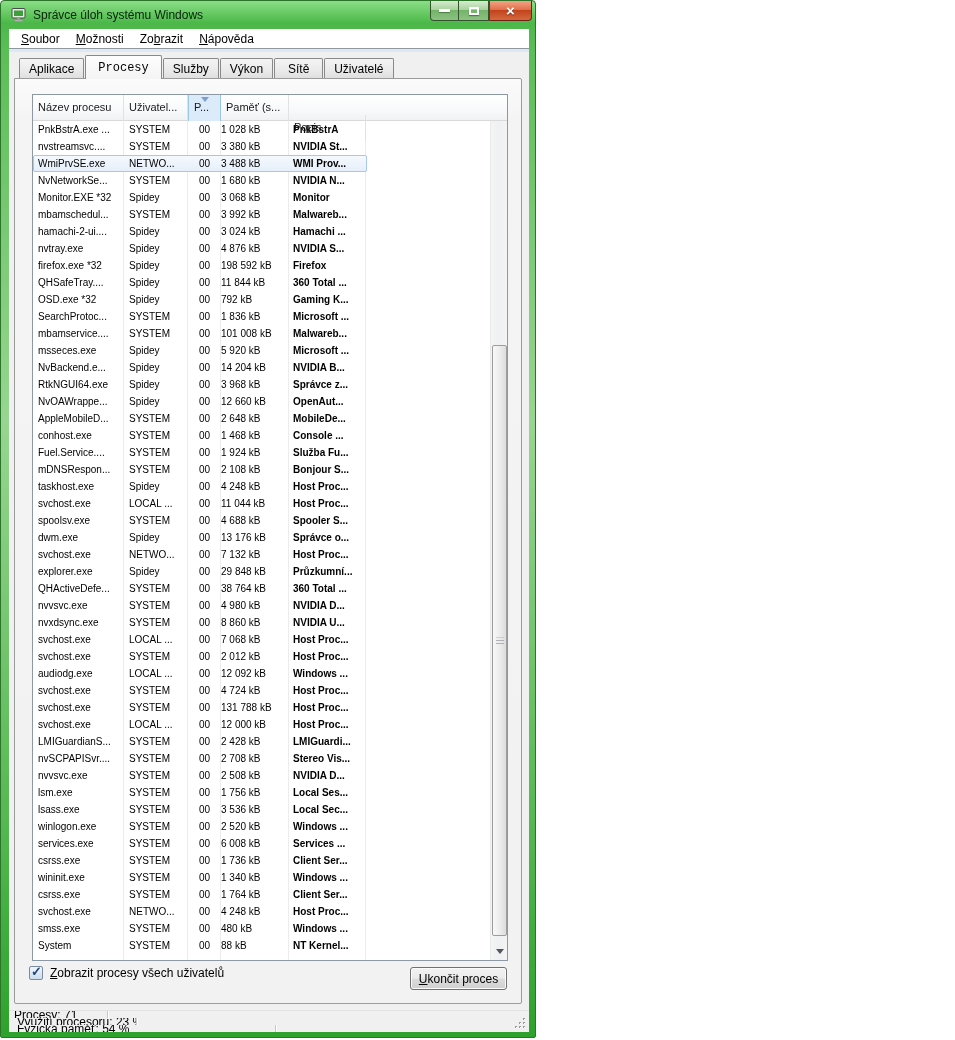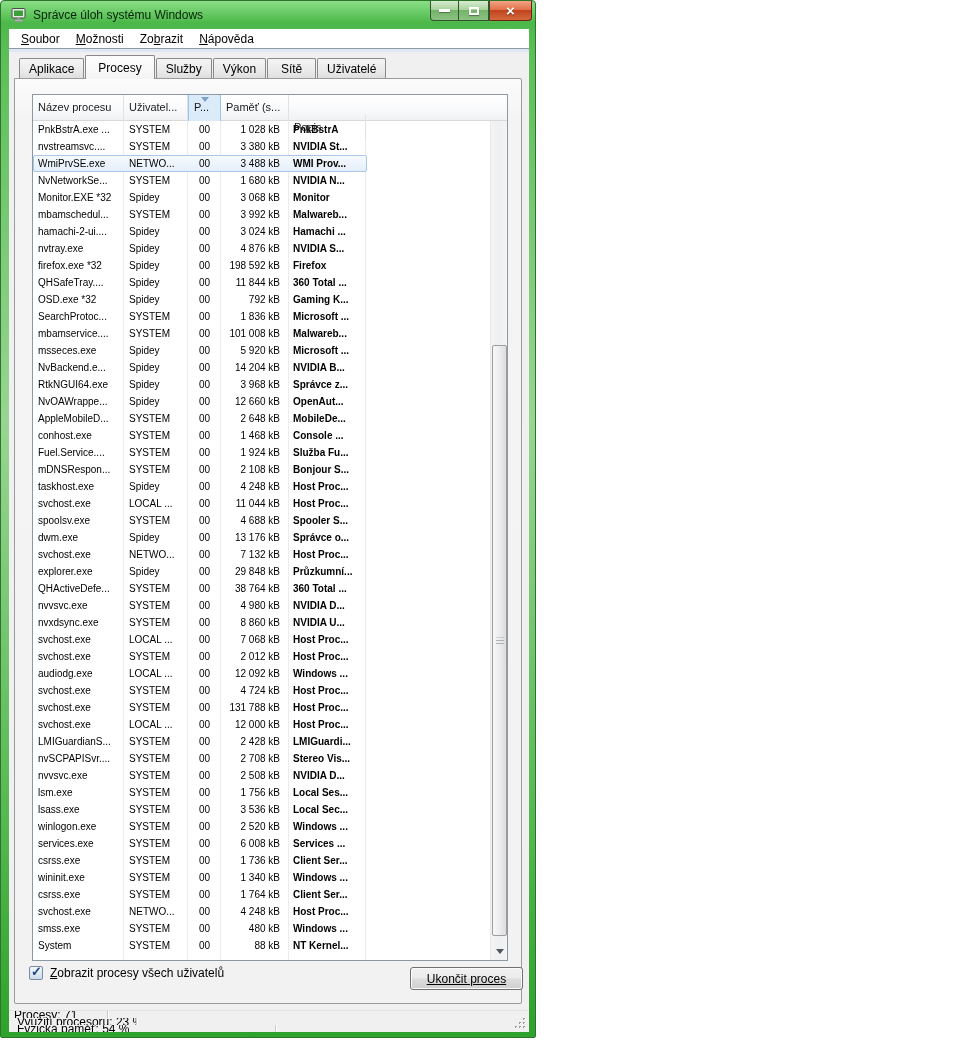--- a/index.html
+++ b/index.html
@@ -62,21 +62,21 @@
       linear-gradient(#ececec,#ececec) 187px 0 / 1px 100% no-repeat,
       linear-gradient(#ececec,#ececec) 255px 0 / 1px 100% no-repeat,
       linear-gradient(#ececec,#ececec) 332px 0 / 1px 100% no-repeat; }
   .prow { display:grid; grid-template-columns:91px 64px 33px 68px 77px; height:17px; font-size:10px; line-height:17px; color:#000; position:relative; z-index:1; }
   .prow.selected { width:334px; outline:1px solid #a9c7e8; outline-offset:-1px; border-radius:2px;
     background:linear-gradient(#f6fafe,#e4eefa); }
   .pc { overflow:hidden; white-space:nowrap; }
   .c-name { padding-left:5px; }
   .c-user { padding-left:5px; }
   .c-cpu  { text-align:center; }
-  .c-mem  { text-align:right; padding-right:9px; }
+  .c-mem  { text-align:left; padding-right:9px; }
   .c-desc { padding-left:4px;font-weight:bold; }
 
   
   .lv-scroll { position:absolute; right:0; top:0; width:17px; height:865px; background:linear-gradient(to right,#f4f4f4,#eef0f1 50%,#f4f4f4); border-left:1px solid #e9e9e9; }
   .sb-btn { position:absolute; left:0; width:17px; height:17px; display:flex; align-items:center; justify-content:center; }
   .sb-up { top:0; } .sb-down { bottom:0; }
   .tri-up { width:0; height:0; border-left:4px solid transparent; border-right:4px solid transparent; border-bottom:5px solid #50565e; }
   .tri-down { width:0; height:0; border-left:4px solid transparent; border-right:4px solid transparent; border-top:5px solid #50565e; }
   .sb-thumb { position:absolute; left:1px; width:15px; top:250px; height:591px;
     border:1px solid #9d9d9d; border-radius:2px;
@@ -84,24 +84,24 @@
   .sb-grip { position:absolute; left:50%; top:50%; width:8px; height:7px; transform:translate(-50%,-50%);
     background:repeating-linear-gradient(#aeb2b6 0 1px,transparent 1px 3px); }
 
   
   .chkrow { position:absolute; left:14px; top:887px; display:flex; align-items:center; }
   .checkbox { width:14px; height:14px; border:1px solid #7a8aa0; border-radius:2px;
     background:linear-gradient(#f2f6fb,#cddcec); position:relative; }
   .checkbox .mark { position:absolute; left:1px; top:-3px; color:#1e4a83; font-size:13px; font-weight:bold; }
   .chk-label { font-size:12px; color:#000; margin-left:7px; white-space:nowrap; }
 
-  .end-btn { position:absolute; left:395px; top:888px; width:113px; height:23px;
+  .end-btn { position:absolute; left:395px; top:888px; width:97px; height:23px;
     border:1px solid #707070; border-radius:3px; font-size:12px; color:#000;
     background:linear-gradient(#f2f2f2,#ebebeb 48%,#dddddd 52%,#cfcfcf);
-    display:flex; align-items:center; justify-content:center; box-shadow:0 0 0 1px #fbfbfb inset;text-decoration:underline; }
+    display:flex; align-items:center; justify-content:center; box-shadow:0 0 0 1px #fbfbfb inset; }
 
   
   .statusbar { position:absolute; left:0; top:981px; width:520px; height:22px; background:#f0f0f0;
     border-top:1px solid #e3e3e3; display:flex; font-size:12px; color:#000;flex-direction:column; }
   .pane { height:100%; display:flex; align-items:center; border-right:1px solid #c8c8c8; box-shadow:1px 0 0 #ffffff; white-space:nowrap; overflow:hidden; }
   .pane1 { width:99px; padding-left:5px; }
   .pane2 { width:128px; padding-left:8px; }
   .pane3 { width:267px; padding-left:8px; }
   .panecap { flex:1; }
   .grip { position:absolute; right:2px; bottom:2px; width:13px; height:13px; }
@@ -136,21 +136,21 @@
 
     <div class="menubar">
         <span class="menu-item"><span></span><span class="u">S</span><span>oubor</span></span>
         <span class="menu-item"><span></span><span class="u">M</span><span>ožnosti</span></span>
         <span class="menu-item"><span>Zo</span><span class="u">b</span><span>razit</span></span>
         <span class="menu-item"><span></span><span class="u">N</span><span>ápověda</span></span>
       </div>
 
     <div class="tabstrip">
         <div class="tab" style="min-width: 46px;">Aplikace</div>
-        <div class="tab active" style="min-width: 56px;">Procesy</div>
+        <div class="tab active" style="min-width: 56px; font-family: Liberation Mono, monospace;">Procesy</div>
         <div class="tab" style="min-width: 38px;">Služby</div>
         <div class="tab" style="min-width: 39px;">Výkon</div>
         <div class="tab" style="min-width: 49px;">Sítě</div>
         <div class="tab" style="min-width: 58px;">Uživatelé</div>
       </div>
 
     <div class="tabpage">
 
       <div class="listview">
         <div class="lv-header">

